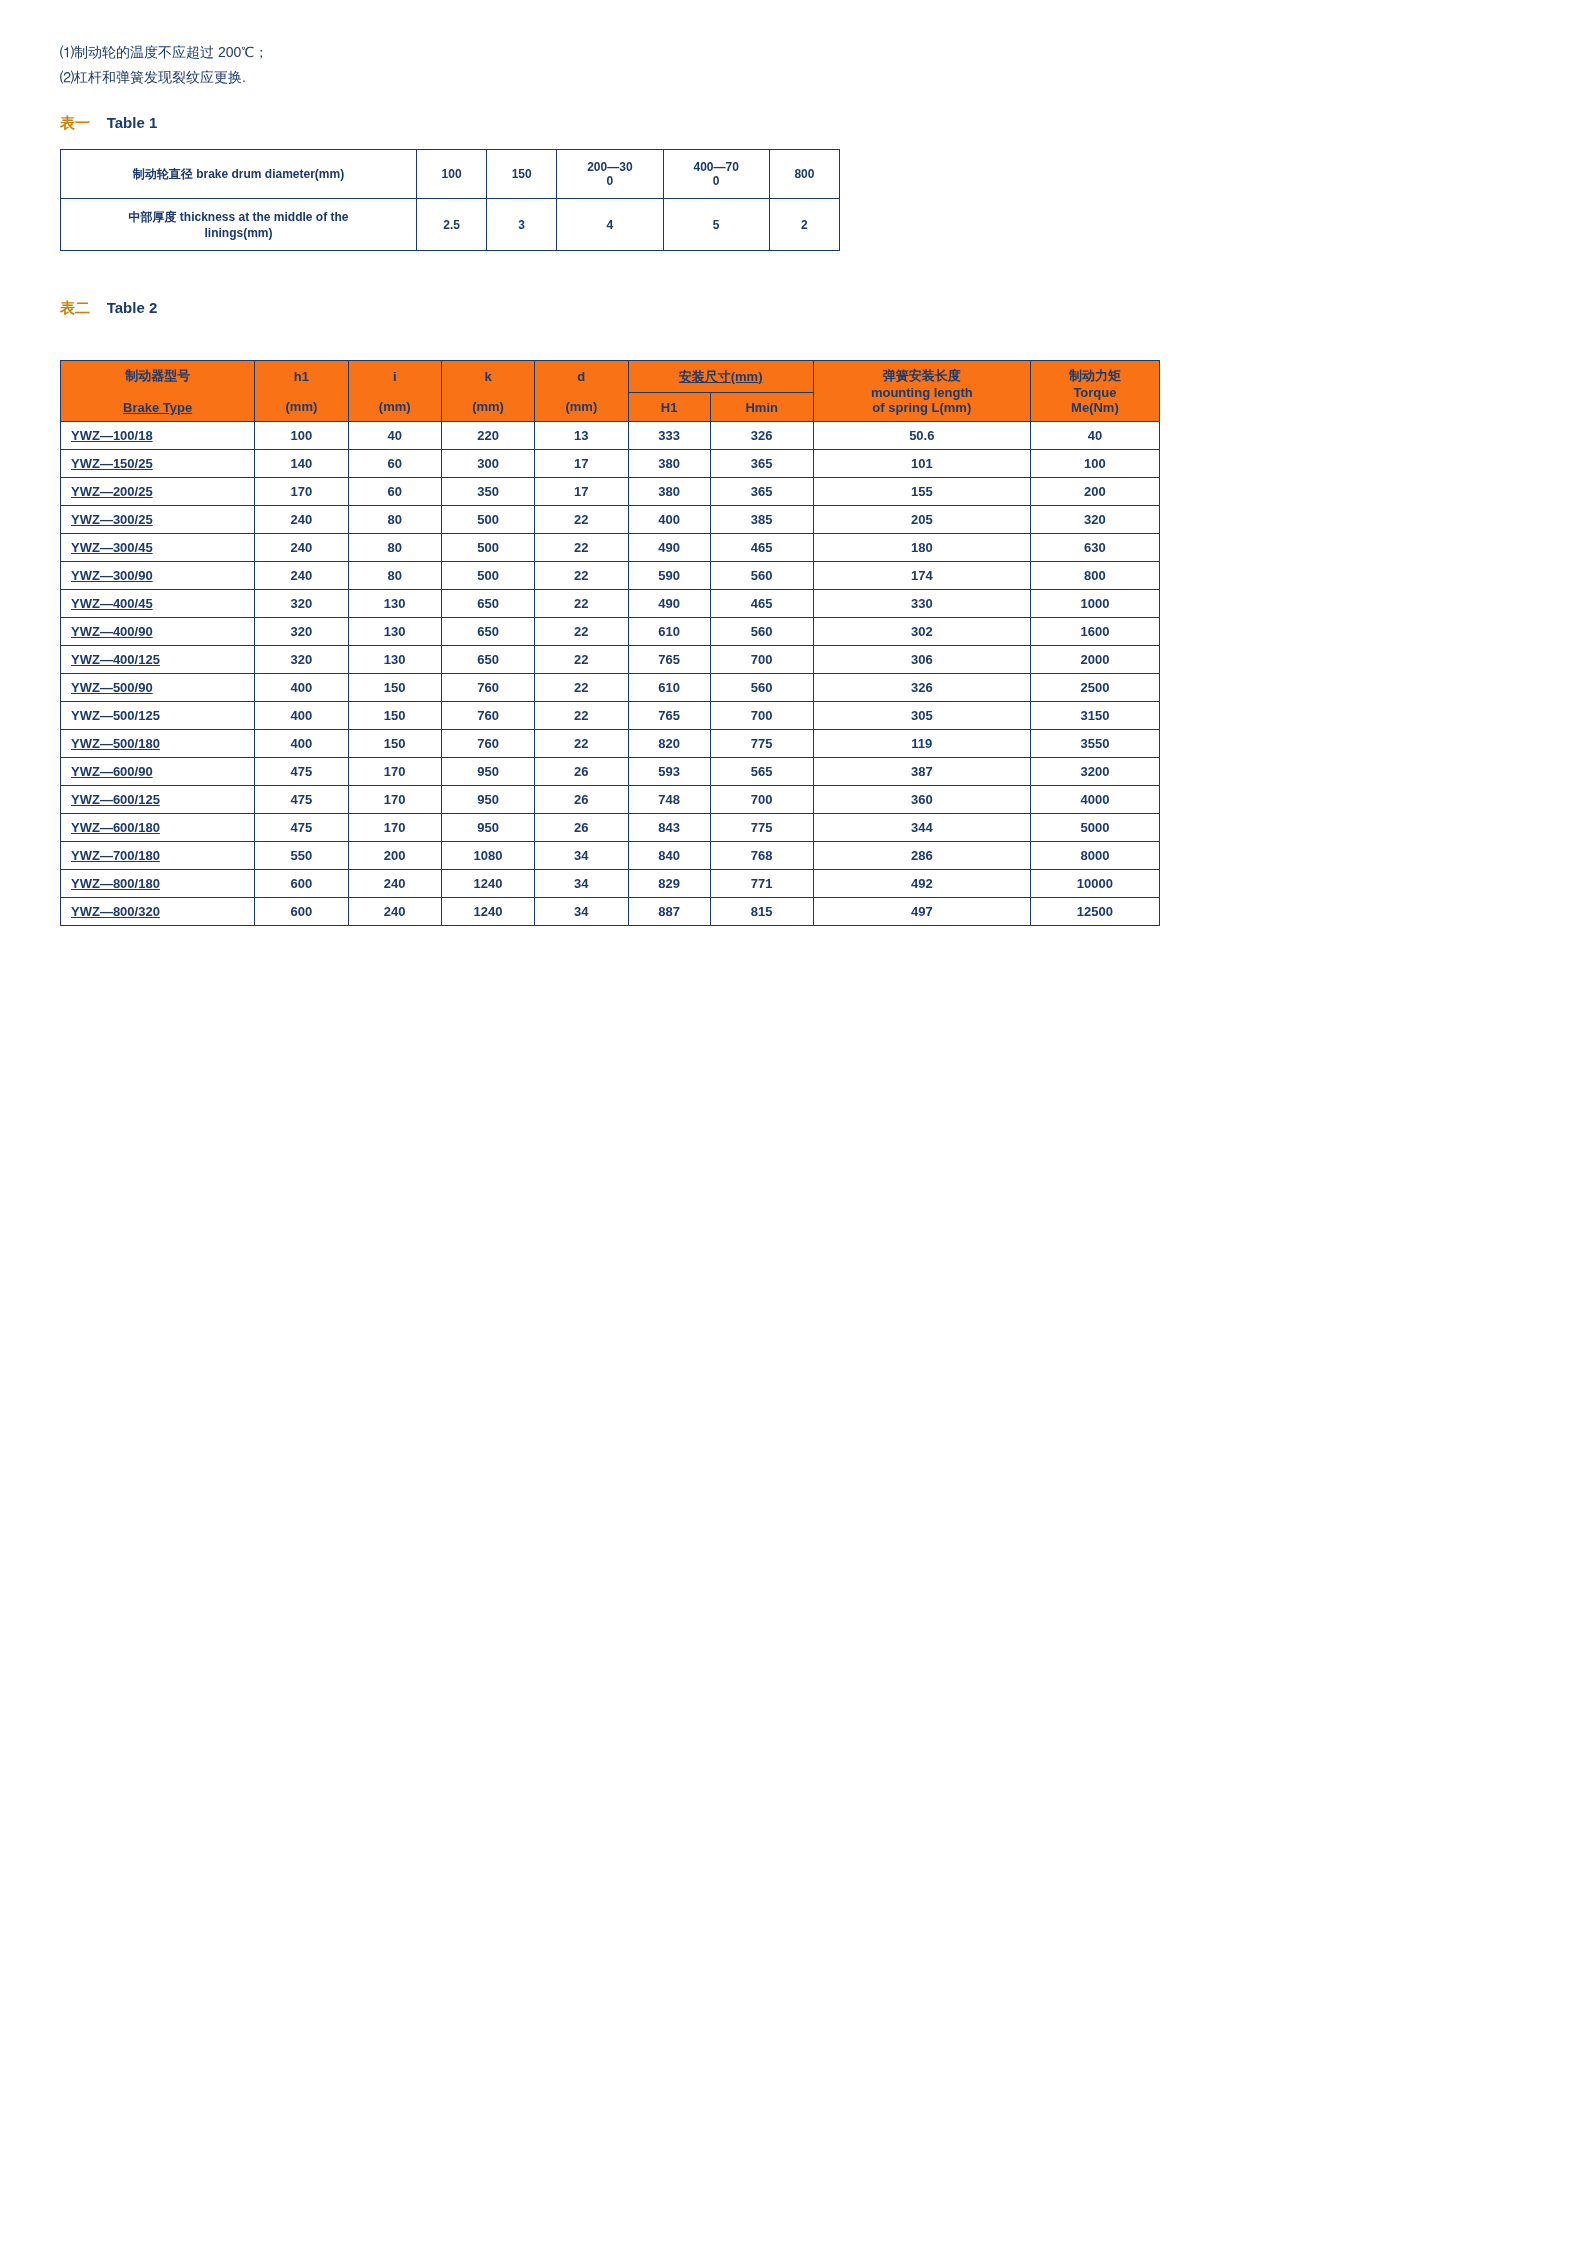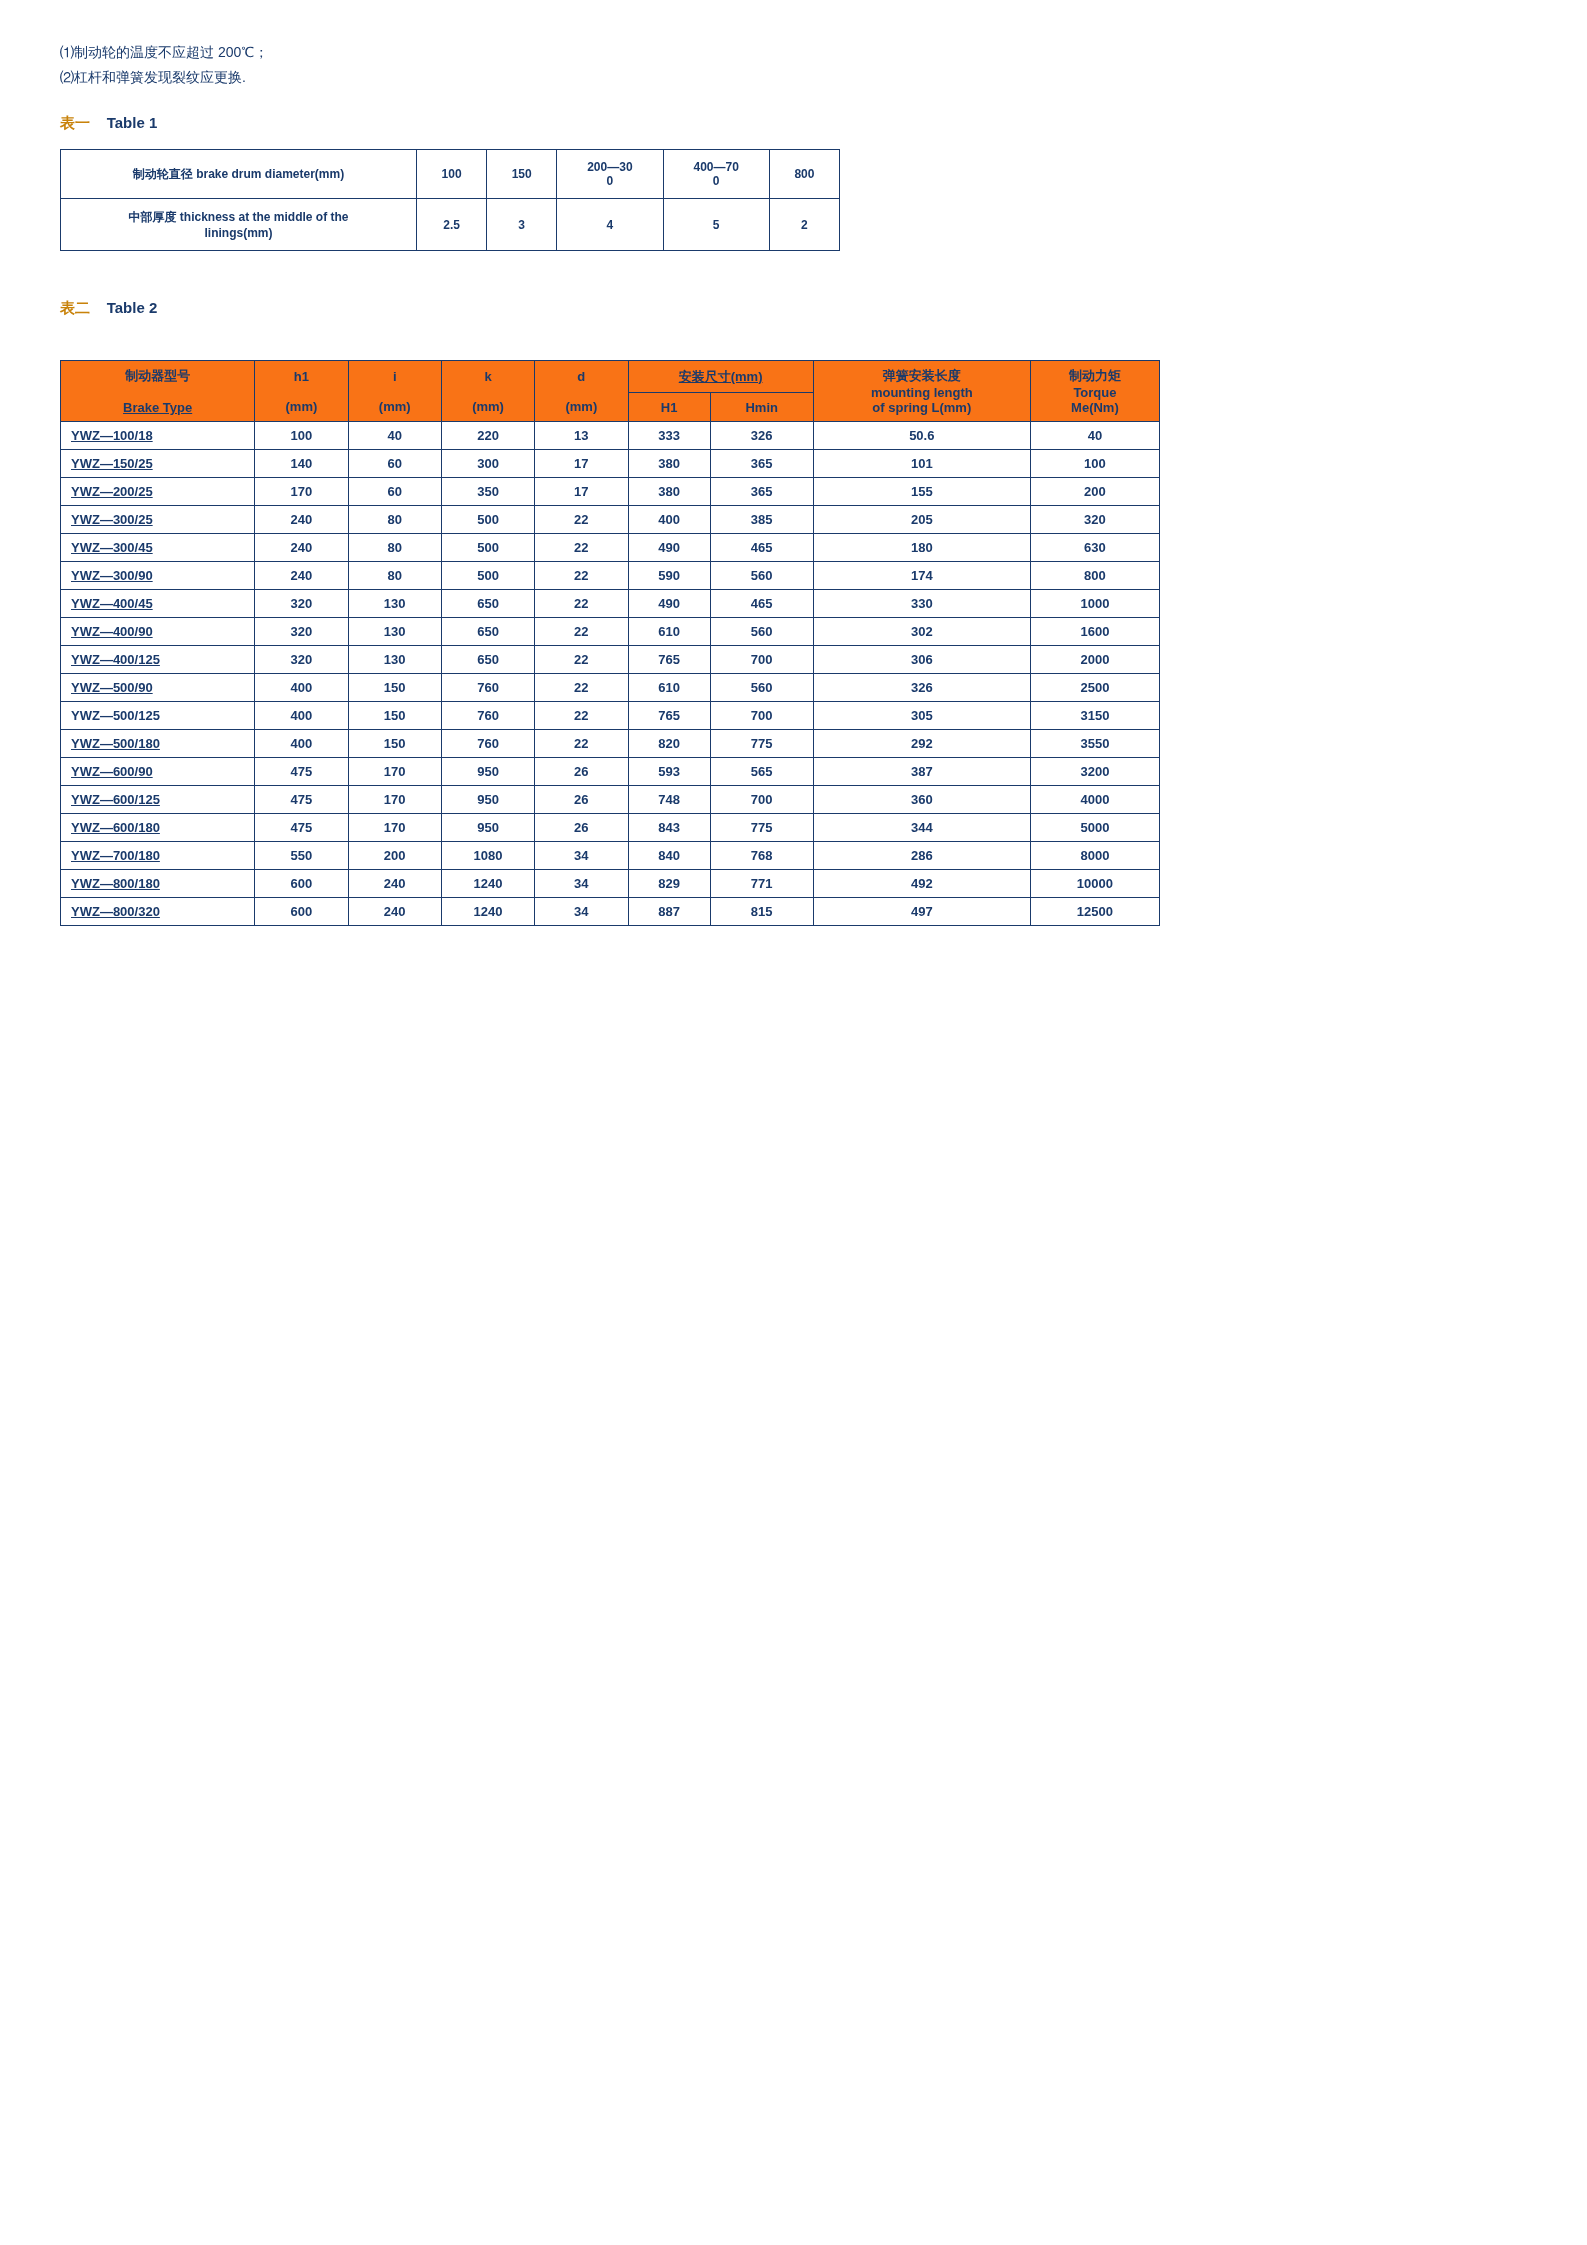--- a/index.html
+++ b/index.html
@@ -267,21 +267,21 @@
         <td>3150</td>
       </tr>
       <tr>
         <td style="text-decoration: underline; text-align: left;">YWZ—500/180</td>
         <td>400</td>
         <td>150</td>
         <td>760</td>
         <td>22</td>
         <td>820</td>
         <td>775</td>
-        <td>292</td>
+        <td>119</td>
         <td>3550</td>
       </tr>
       <tr>
         <td style="text-decoration: underline; text-align: left;">YWZ—600/90</td>
         <td>475</td>
         <td>170</td>
         <td>950</td>
         <td>26</td>
         <td>593</td>
         <td>565</td>

